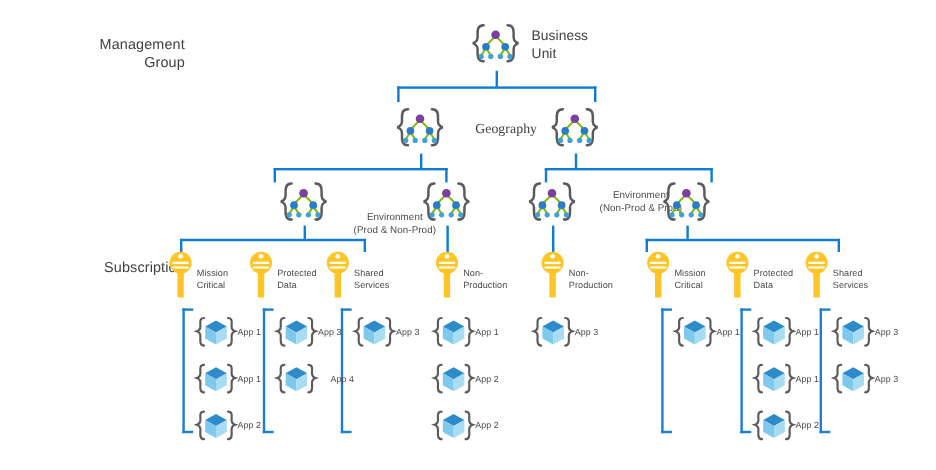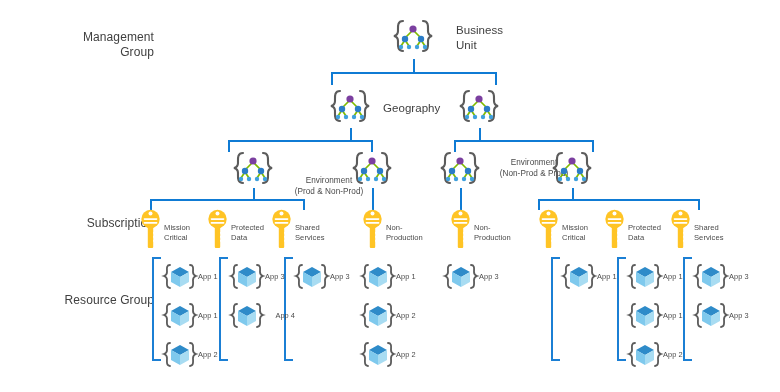--- a/index.html
+++ b/index.html
@@ -87,21 +87,20 @@
   }
 </style>
 </head>
 <body>
 
 <div id="stage">
 
   <div class="row-label" style="left:14px; top:30px; width:140px;">Management
 Group</div>
   <div class="row-label" style="left:14px; top:216px; width:140px;">Subscription</div>
-  <div class="row-label" style="left:4px; top:293px; width:150px;">Resource Group</div>
 
   <div class="line-v" style="left:413px; top:59px; height:14px;"></div>
 
   <div class="bracket" style="left:331px; top:72px; width:166px; height:13px;"></div>
 
   <div class="line-v" style="left:350px; top:128px; height:13px;"></div>
   <div class="bracket" style="left:228px; top:140px; width:145px; height:12px;"></div>
 
   <div class="line-v" style="left:479px; top:128px; height:13px;"></div>
   <div class="bracket" style="left:454px; top:140px; width:140px; height:12px;"></div>
@@ -129,38 +128,38 @@
         <circle cx="24" cy="11" r="3.6" fill="#7B3FA0"></circle>
         <circle cx="16" cy="21" r="3.2" fill="#2A7CC7"></circle>
         <circle cx="32" cy="21" r="3.2" fill="#2A7CC7"></circle>
         <circle cx="12" cy="29" r="2.2" fill="#3FA0DC"></circle>
         <circle cx="20" cy="29" r="2.2" fill="#3FA0DC"></circle>
         <circle cx="28" cy="29" r="2.2" fill="#3FA0DC"></circle>
         <circle cx="36" cy="29" r="2.2" fill="#3FA0DC"></circle>
       </svg>
     </span>
   </div>
-  <div class="node-label big" style="left:443px; top:23px; width:80px;margin-left:13px;">Business
+  <div class="node-label big" style="left:443px; top:23px; width:80px;">Business
 Unit</div>
 
   <div class="node" style="left:326px; top:88px;">
     <svg width="48" height="42" viewBox="0 0 48 42">
       <path d="M14 3 C8 3 9 9 9 13 C9 17 5 18 5 18 C5 18 9 19 9 23 C9 27 8 33 14 33" fill="none" stroke="#5B5B5B" stroke-width="2.1" stroke-linecap="round"></path>
       <path d="M34 3 C40 3 39 9 39 13 C39 17 43 18 43 18 C43 18 39 19 39 23 C39 27 40 33 34 33" fill="none" stroke="#5B5B5B" stroke-width="2.1" stroke-linecap="round"></path>
       <path d="M24 12 L16 20 M24 12 L32 20 M16 22 L12 28 M16 22 L20 28 M32 22 L28 28 M32 22 L36 28" fill="none" stroke="#7FBA00" stroke-width="1.7"></path>
       <circle cx="24" cy="11" r="3.6" fill="#7B3FA0"></circle>
       <circle cx="16" cy="21" r="3.2" fill="#2A7CC7"></circle>
       <circle cx="32" cy="21" r="3.2" fill="#2A7CC7"></circle>
       <circle cx="12" cy="29" r="2.2" fill="#3FA0DC"></circle>
       <circle cx="20" cy="29" r="2.2" fill="#3FA0DC"></circle>
       <circle cx="28" cy="29" r="2.2" fill="#3FA0DC"></circle>
       <circle cx="36" cy="29" r="2.2" fill="#3FA0DC"></circle>
     </svg>
   </div>
-  <div class="node-label big" style="left:383px; top:101px; width:80px;">Geography</div>
+  <div class="node-label big" style="left:396px; top:101px; width:80px;font-family:Liberation Serif, serif;">Geography</div>
 
   <div class="node" style="left:455px; top:88px;">
     <svg width="48" height="42" viewBox="0 0 48 42">
       <path d="M14 3 C8 3 9 9 9 13 C9 17 5 18 5 18 C5 18 9 19 9 23 C9 27 8 33 14 33" fill="none" stroke="#5B5B5B" stroke-width="2.1" stroke-linecap="round"></path>
       <path d="M34 3 C40 3 39 9 39 13 C39 17 43 18 43 18 C43 18 39 19 39 23 C39 27 40 33 34 33" fill="none" stroke="#5B5B5B" stroke-width="2.1" stroke-linecap="round"></path>
       <path d="M24 12 L16 20 M24 12 L32 20 M16 22 L12 28 M16 22 L20 28 M32 22 L28 28 M32 22 L36 28" fill="none" stroke="#7FBA00" stroke-width="1.7"></path>
       <circle cx="24" cy="11" r="3.6" fill="#7B3FA0"></circle>
       <circle cx="16" cy="21" r="3.2" fill="#2A7CC7"></circle>
       <circle cx="32" cy="21" r="3.2" fill="#2A7CC7"></circle>
       <circle cx="12" cy="29" r="2.2" fill="#3FA0DC"></circle>

